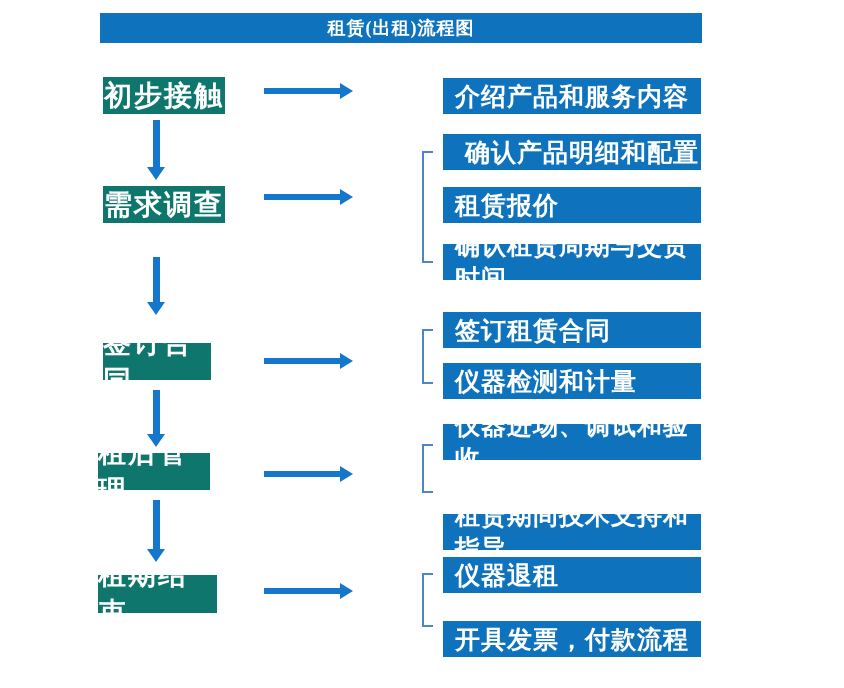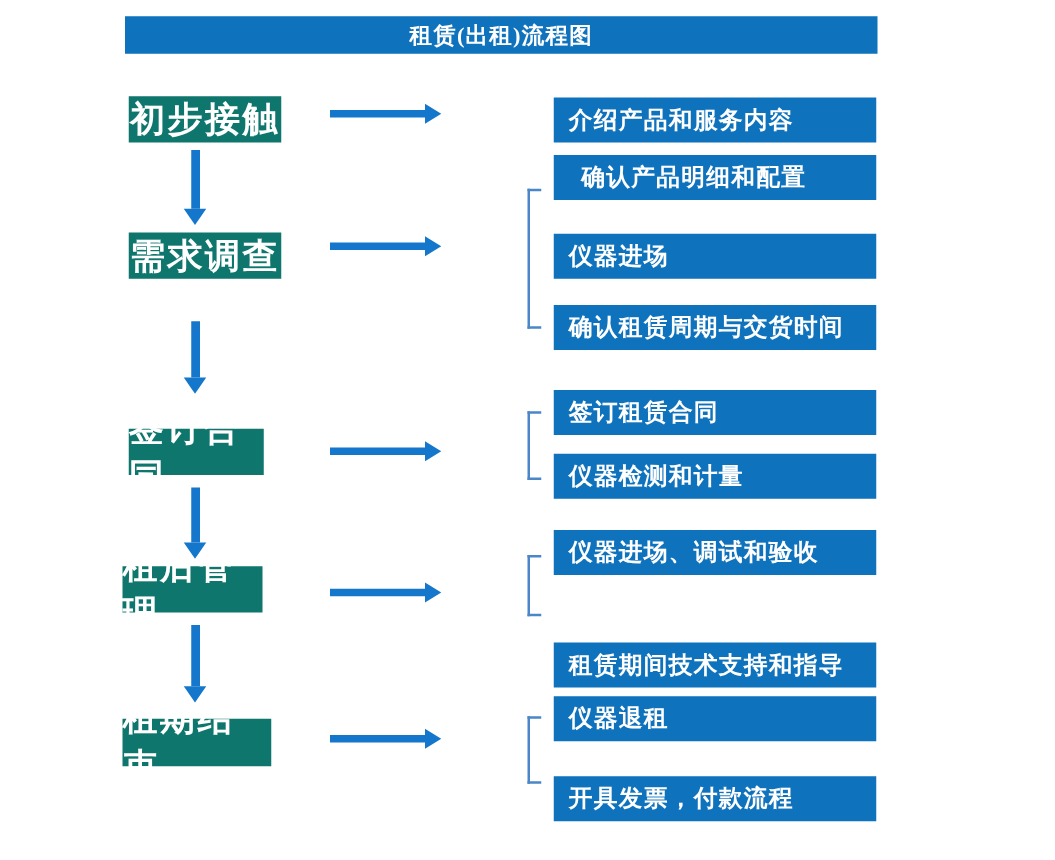--- a/index.html
+++ b/index.html
@@ -25,25 +25,25 @@
   }
   #s1{left:103px;top:77px;width:122px;height:37px;}
   #s2{left:103px;top:186px;width:122px;height:37px;}
   #s3{left:103px;top:343px;width:108px;height:37px;}
   #s4{left:98px;top:453px;width:112px;height:37px;}
   #s5{left:98px;top:575px;width:119px;height:38px;}
 
   
   .out{
     position:absolute;left:443px;width:258px;height:36px;background:#0F72BC;
-    color:#ffffff;font-weight:bold;font-size:19px;letter-spacing:1px;
+    color:#ffffff;font-weight:bold;font-size:25px;letter-spacing:1px;
     display:flex;align-items:center;padding-left:12px;box-sizing:border-box;
   }
   #r1{top:78px;}
-  #r2{top:124px;padding-left:22px;}
+  #r2{top:134px;padding-left:22px;}
   #r3{top:187px;}
   #r4{top:244px;}
   #r5{top:312px;}
   #r6{top:363px;}
   #r7{top:424px;}
   #r8{top:490px;margin-top:24px;}
   #r9{top:557px;}
   #r10{top:621px;}
 
   
@@ -87,21 +87,21 @@
   </div>
 
   <div class="stage" id="s1">初步接触</div>
   <div class="stage" id="s2">需求调查</div>
   <div class="stage" id="s3">签订合同</div>
   <div class="stage" id="s4">租后管理</div>
   <div class="stage" id="s5">租期结束</div>
 
   <div class="out" id="r1">介绍产品和服务内容</div>
   <div class="out" id="r2">确认产品明细和配置</div>
-  <div class="out" id="r3">仪器进场</div>
+  <div class="out" id="r3">租赁报价</div>
   <div class="out" id="r4">确认租赁周期与交货时间</div>
   <div class="out" id="r5">签订租赁合同</div>
   <div class="out" id="r6">仪器检测和计量</div>
   <div class="out" id="r7">仪器进场、调试和验收</div>
   <div class="out" id="r8">租赁期间技术支持和指导</div>
   <div class="out" id="r9">仪器退租</div>
   <div class="out" id="r10">开具发票，付款流程</div>
 
   <div class="harrow" id="a1">
     <div class="shaft"></div>

